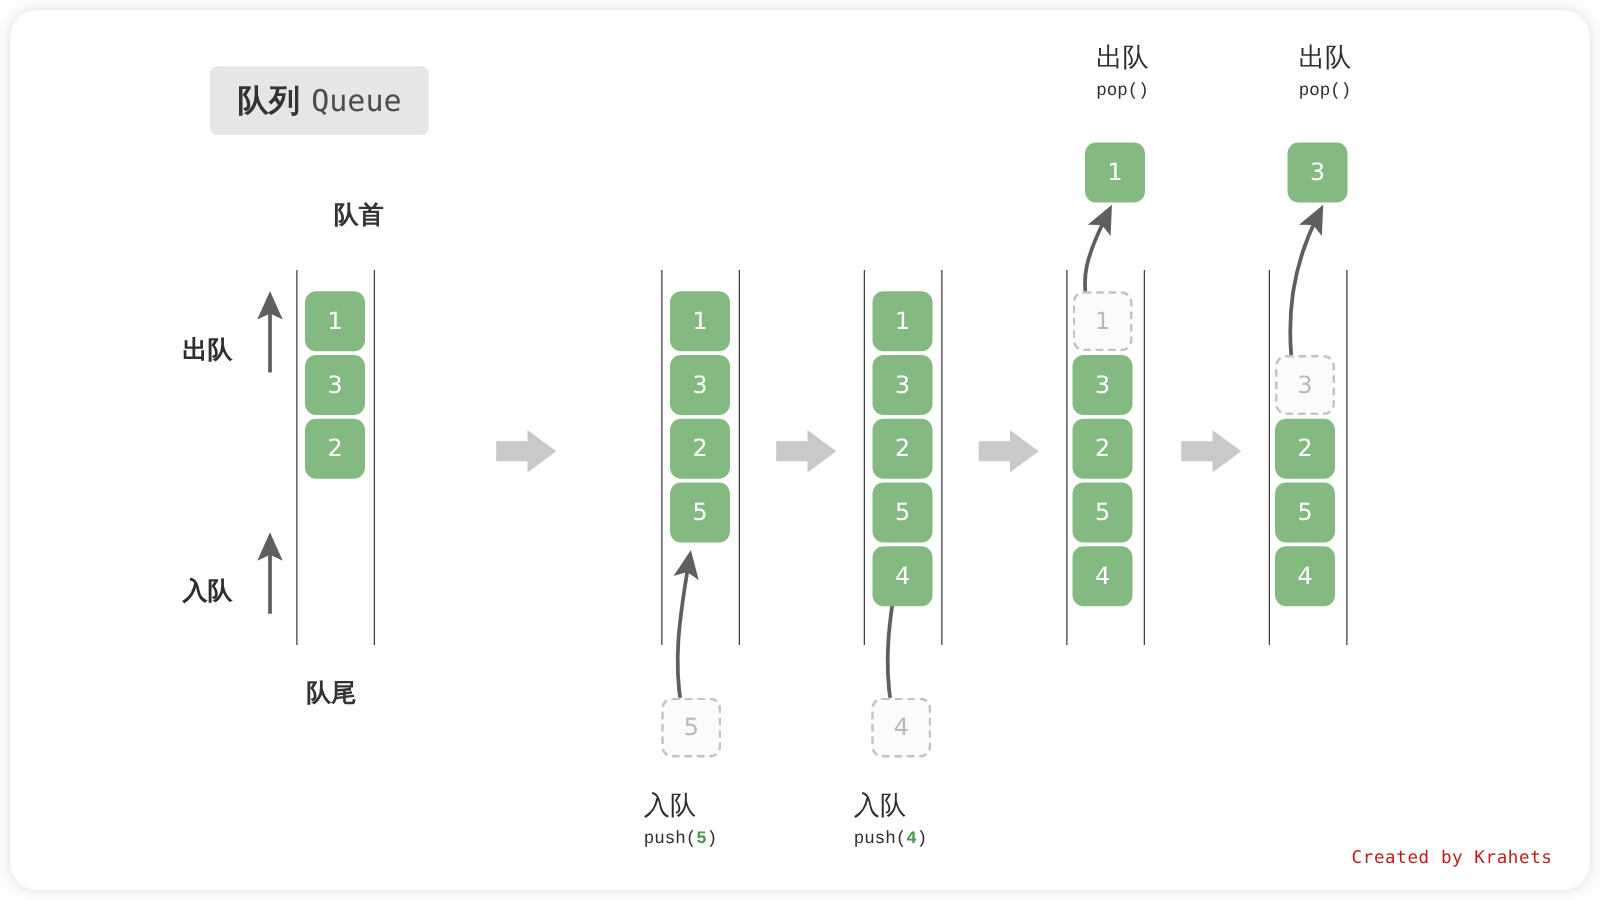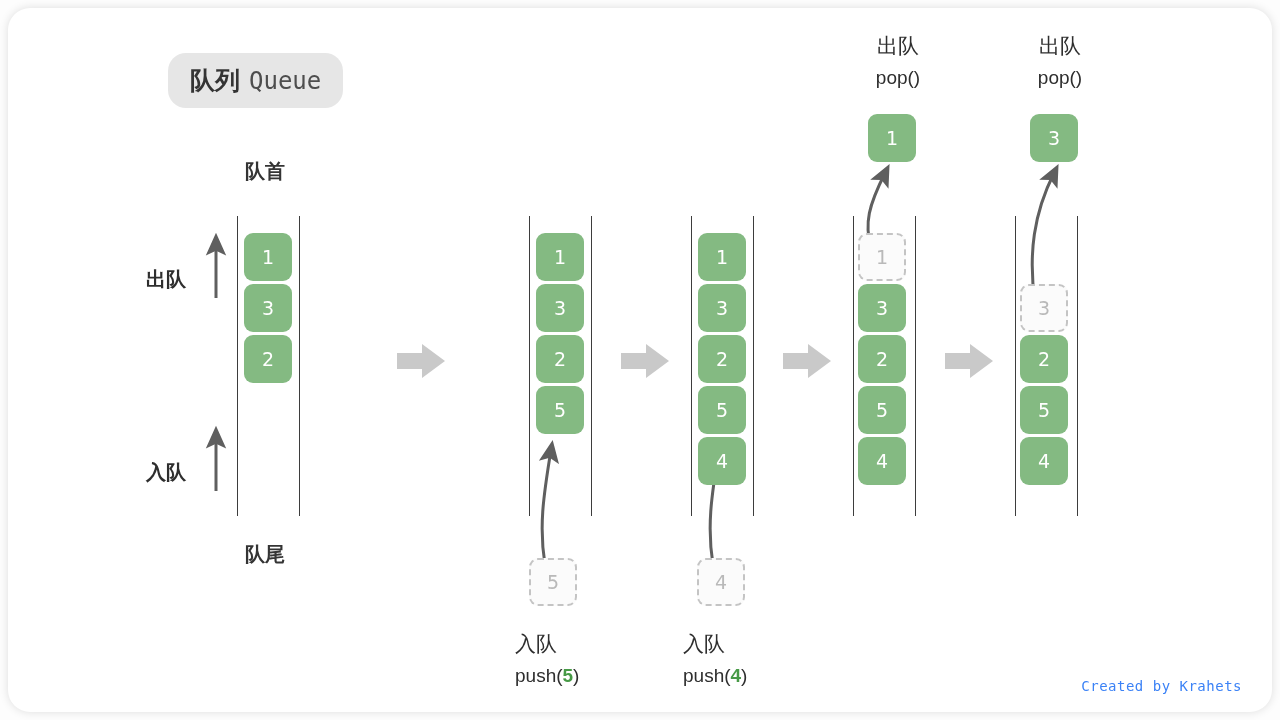--- a/index.html
+++ b/index.html
@@ -28,21 +28,21 @@
   }
 
   .abs { position: absolute; }
 
   
   #title-badge {
     left: 160px;
     top: 45px;
     padding: 11px 22px;
     background: #e6e6e6;
-    border-radius: 18px;
+    border-radius: 6px;
     display: flex;
     align-items: baseline;
     gap: 9px;
   }
   #title-cn {
     font-family: "DejaVu Sans", sans-serif;
     font-weight: bold;
     font-size: 25px;
     color: #343434;
   }
@@ -99,35 +99,35 @@
   }
   .op-label {
     font-family: "DejaVu Sans", sans-serif;
     font-size: 21px;
     color: #2e2e2e;
     white-space: nowrap;
     line-height: 1.55;
     text-align: left;
   }
   .op-label .code {
-    font-family: Liberation Sans, sans-serif;
-    font-size: 19px;
+    font-family: Liberation Mono, monospace;
+    font-size: 14px;
     color: #2e2e2e;
   }
   .op-label .code .arg {
     color: #479a46;
     font-weight: bold;
   }
 
   #credit {
     right: 30px;
     bottom: 18px;
     font-family: "DejaVu Sans Mono", monospace;
     font-size: 14px;
-    color: #3b82f6;
+    color: #b91c1c;
     letter-spacing: 0.5px;
   }
 
   svg.overlay {
     position: absolute;
     left: 0;
     top: 0;
     width: 1264px;
     height: 704px;
     pointer-events: none;
@@ -181,21 +181,21 @@
       <g>
         <path d="M1027,295 C1020,245 1026,205 1046,165" fill="none" stroke="#5f5f5f" stroke-width="3" marker-end="url(#ah)"></path>
       </g>
     </svg>
 
     <div class="abs" id="title-badge">
       <span id="title-cn">队列</span>
       <span id="title-en">Queue</span>
     </div>
 
-    <div class="abs col-label" style="left:237px; top:150px; width:62px; text-align:left;">队首</div>
+    <div class="abs col-label" style="left:237px; top:150px; width:62px; text-align:right;">队首</div>
     <div class="abs col-label" style="left:237px; top:533px; width:62px; text-align:left;">队尾</div>
 
     <div class="abs side-label" style="left:138px; top:258px;">出队</div>
     <div class="abs side-label" style="left:138px; top:451px;">入队</div>
 
     <div class="abs rail" style="left:229px;"></div>
     <div class="abs rail" style="left:291px;"></div>
 
     <div class="abs" style="left:236px; top:225px;">
       <div class="cell solid" style="margin-bottom:3px;">1</div>

